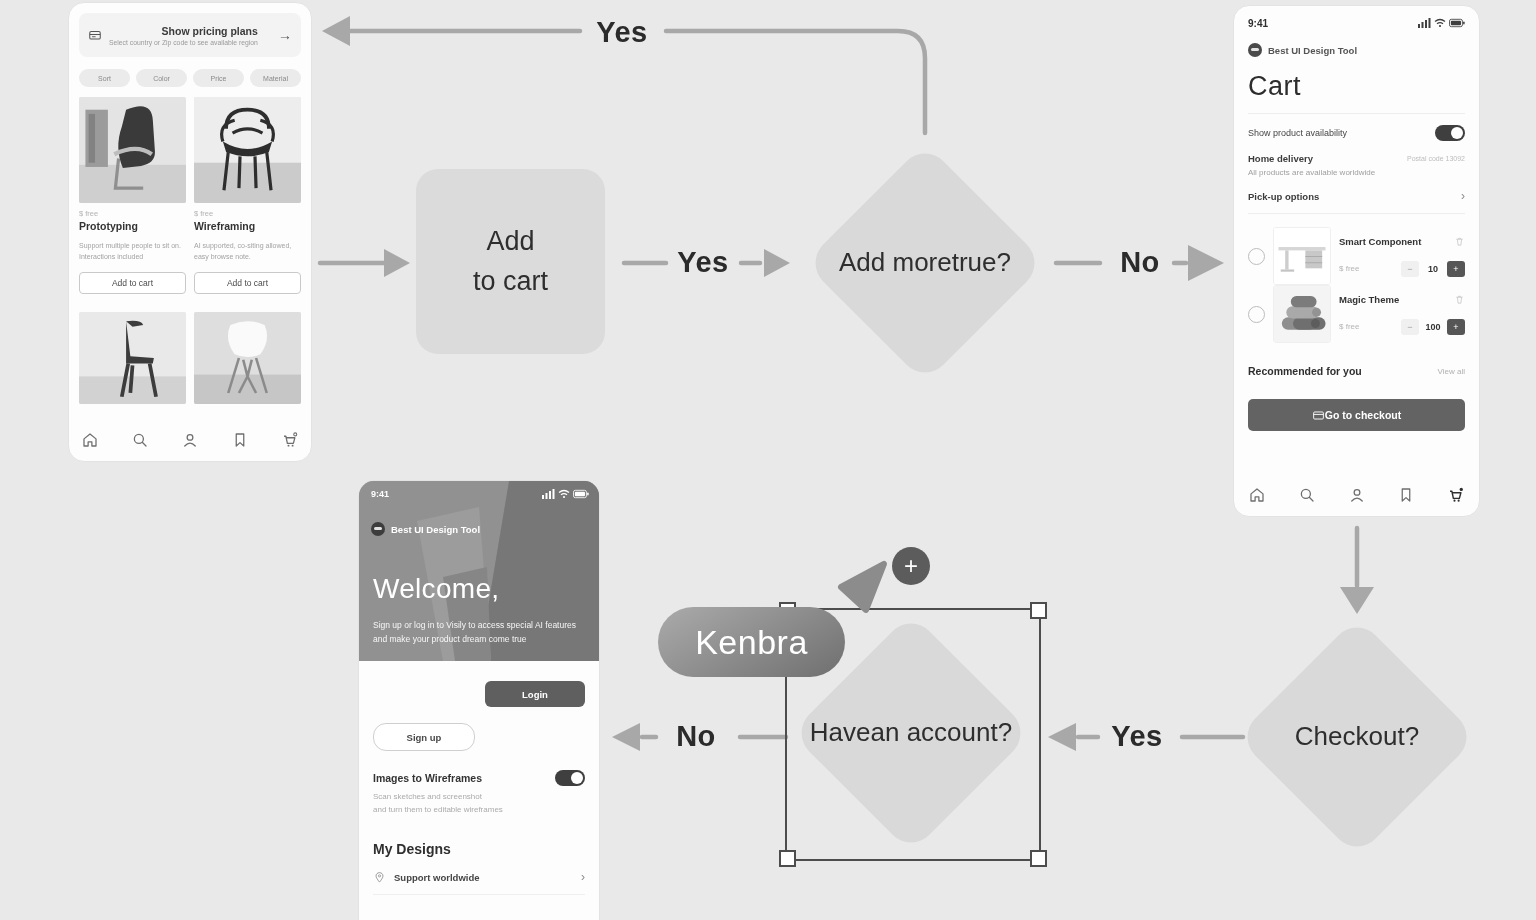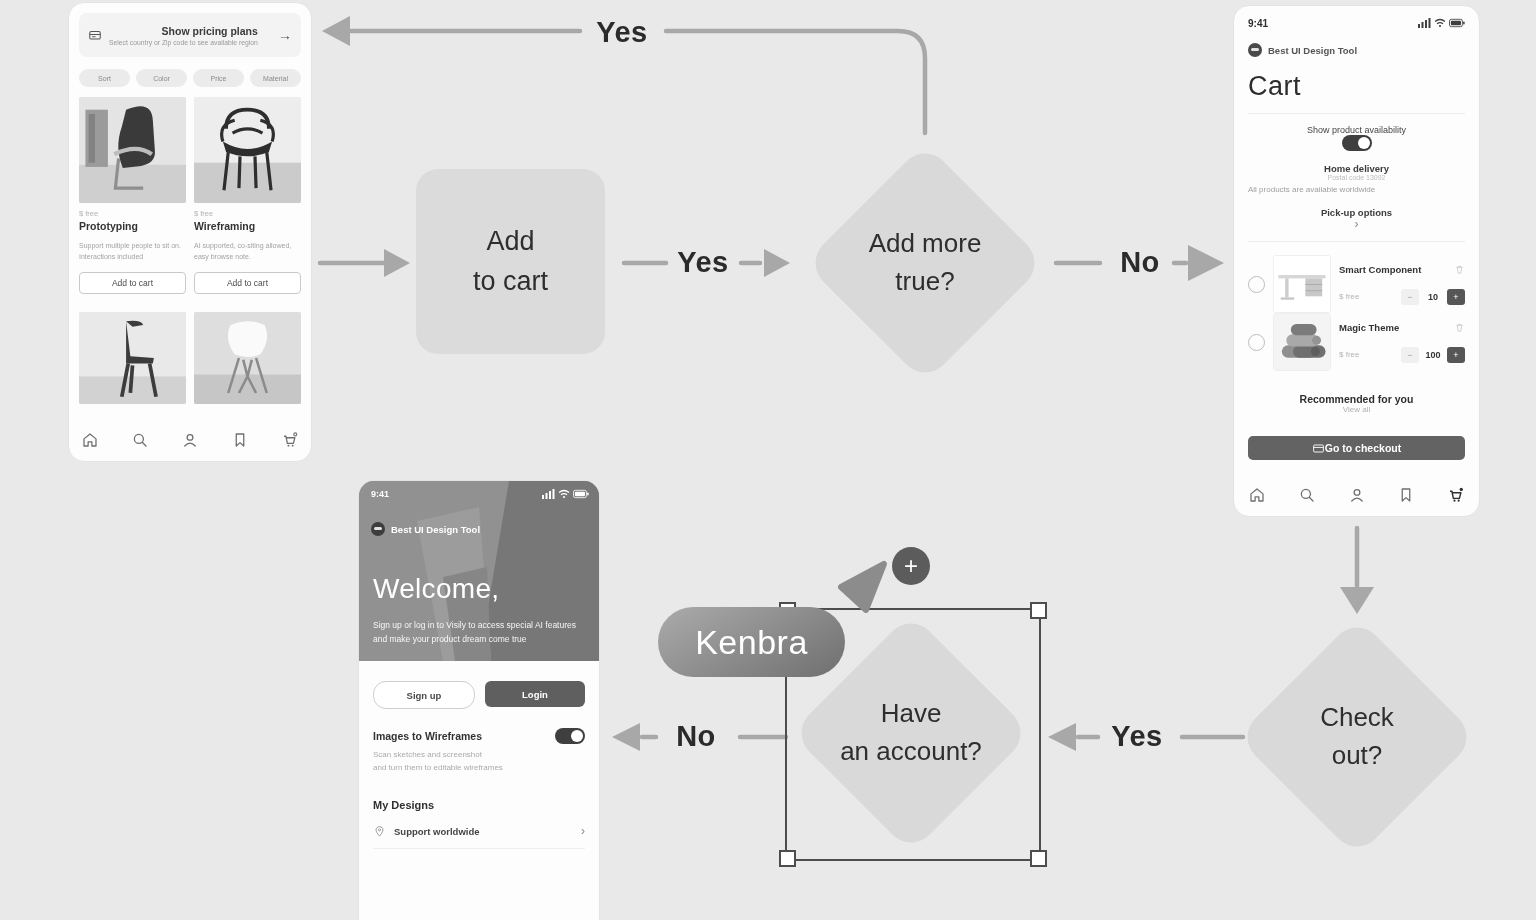--- a/index.html
+++ b/index.html
@@ -21,21 +21,21 @@
     display:flex;align-items:center;justify-content:center;text-align:center;
     color:#2e2e2e;font-size:27px;font-weight:500;line-height:1.45;
   }
   .diamond{position:absolute;width:170px;height:170px;z-index:1;}
   .diamond .shape{
     position:absolute;left:0;top:0;width:170px;height:170px;
     background:#d9d9d9;border-radius:26px;transform:rotate(45deg);
   }
   .diamond .dtext{
     position:absolute;left:-60px;right:-60px;top:0;bottom:0;z-index:2;
-    display:flex;flex-direction:column;align-items:center;justify-content:center;
+    display:flex;flex-direction:row;align-items:center;justify-content:center;
     text-align:center;color:#2e2e2e;font-size:26px;font-weight:500;line-height:1.45;
   }
 
   
   .selection{position:absolute;left:785px;top:608px;width:252px;height:249px;
     border:2px solid #4d4d4d;z-index:4;}
   .handle{position:absolute;width:13px;height:13px;background:#fff;border:2.5px solid #4d4d4d;}
   .handle.tl{left:-8px;top:-8px;} .handle.tr{right:-8px;top:-8px;}
   .handle.bl{left:-8px;bottom:-8px;} .handle.br{right:-8px;bottom:-8px;}
 
@@ -85,21 +85,21 @@
   .cart-inner{padding:10px 14px 0 14px;position:relative;height:100%;box-sizing:border-box;}
   .statusbar{display:flex;align-items:center;justify-content:space-between;height:14px;}
   .status-time{font-size:10px;font-weight:700;color:#2f2f2f;}
   .status-icons{display:flex;align-items:center;gap:3px;}
   .brand-row{display:flex;align-items:center;gap:6px;margin-top:13px;}
   .brand-logo{width:14px;height:14px;border-radius:50%;background:#4a4a4a;position:relative;flex:0 0 auto;}
   .brand-logo:after{content:"";position:absolute;left:3px;top:5px;width:8px;height:3px;border-radius:2px;background:#fff;opacity:.85;}
   .brand-name{font-size:9.5px;font-weight:600;color:#555;}
   .cart-title{font-size:27px;font-weight:500;color:#2d2d2d;margin-top:14px;letter-spacing:.5px;}
   .divider{height:1px;background:#ededed;margin-top:11px;}
-  .row{display:flex;align-items:center;justify-content:space-between;flex-direction:column;}
+  .row{display:flex;align-items:center;justify-content:space-between;}
   .avail-row{margin-top:11px;}
   .avail-label{font-size:9px;color:#454545;}
   .toggle{width:30px;height:16px;border-radius:8px;background:#3f3f3f;position:relative;flex:0 0 auto;}
   .toggle .knob{position:absolute;right:2px;top:2px;width:12px;height:12px;border-radius:50%;background:#fff;}
   .deliv-row{margin-top:12px;}
   .deliv-title{font-size:9.5px;color:#3c3c3c;font-weight:600;}
   .deliv-meta{font-size:7px;color:#bdbdbd;}
   .deliv-sub{font-size:8px;color:#9e9e9e;margin-top:4px;}
   .pickup-row{margin-top:13px;}
   .pickup-label{font-size:9.5px;color:#3c3c3c;font-weight:600;}
@@ -114,41 +114,41 @@
   .cname{font-size:9.5px;font-weight:600;color:#333;}
   .cprice-row{display:flex;align-items:center;margin-top:14px;}
   .cprice{font-size:8px;color:#b5b5b5;}
   .stepper{margin-left:auto;display:flex;align-items:center;gap:4px;}
   .step-minus{width:18px;height:16px;background:#f0f0f0;border-radius:3px;color:#9a9a9a;font-size:9px;display:flex;align-items:center;justify-content:center;}
   .step-qty{min-width:20px;text-align:center;font-size:9px;color:#333;font-weight:600;}
   .step-plus{width:18px;height:16px;background:#565656;border-radius:3px;color:#fff;font-size:9px;display:flex;align-items:center;justify-content:center;}
   .rec-row{margin-top:22px;}
   .rec-title{font-size:10.5px;font-weight:700;color:#2f2f2f;}
   .view-all{font-size:8px;color:#b0b0b0;}
-  .checkout-btn{margin-top:22px;height:24px;background:#636363;border-radius:5px;display:flex;align-items:center;justify-content:center;color:#fff;font-size:10.5px;font-weight:600;}
+  .checkout-btn{margin-top:22px;height:32px;background:#636363;border-radius:5px;display:flex;align-items:center;justify-content:center;color:#fff;font-size:10.5px;font-weight:600;}
   .nav-cart{left:14px;right:14px;}
 
   
   .hero{position:relative;height:180px;background:linear-gradient(115deg,#a3a3a3 0%,#b0b0b0 30%,#8d8d8d 55%,#757575 100%);}
   .hero svg.scene{position:absolute;inset:0;width:100%;height:100%;}
   .hero-status{position:absolute;left:12px;right:10px;top:8px;display:flex;align-items:center;justify-content:space-between;}
   .hero-time{font-size:9px;font-weight:700;color:#fff;}
   .hero-brand{position:absolute;left:12px;top:28px;display:flex;align-items:center;gap:6px;}
   .hero-brand .brand-logo{background:#3d3d3d;}
   .hero-brand .brand-name{color:#fff;}
   .welcome-title{position:absolute;left:14px;top:92px;color:#fff;font-size:28px;font-weight:500;letter-spacing:.3px;}
   .welcome-sub{position:absolute;left:14px;right:12px;top:138px;color:rgba(255,255,255,.93);font-size:8.5px;line-height:1.6;}
   .welcome-body{padding:0 14px;}
   .auth-row{display:flex;gap:10px;margin-top:20px;}
-  .btn-signup{flex:1;height:26px;border:1px solid #cfcfcf;border-radius:13px;background:#fff;display:flex;align-items:center;justify-content:center;font-size:9.5px;color:#4a4a4a;font-weight:600;}
+  .btn-signup{flex:1;height:26px;border:1px solid #cfcfcf;border-radius:13px;background:#fff;display:flex;align-items:center;justify-content:center;font-size:9.5px;color:#4a4a4a;font-weight:600;margin-top:42px;}
   .btn-login{flex:1;height:26px;border-radius:6px;background:#5f5f5f;display:flex;align-items:center;justify-content:center;font-size:9.5px;color:#fff;font-weight:600;}
   .feature-row{display:flex;align-items:center;justify-content:space-between;margin-top:19px;}
   .feature-title{font-size:10.5px;font-weight:700;color:#333;}
   .feature-desc{font-size:8px;color:#ababab;line-height:1.6;margin-top:5px;}
-  .mydesigns{font-size:11px;font-weight:700;color:#2f2f2f;margin-top:24px;}
+  .mydesigns{font-size:14px;font-weight:700;color:#2f2f2f;margin-top:24px;}
   .support-row{display:flex;align-items:center;gap:8px;margin-top:14px;padding-bottom:10px;border-bottom:1px solid #efefef;}
   .support-label{font-size:9.5px;font-weight:600;color:#454545;}
   .support-row .chev{margin-left:auto;}
 </style>
 </head>
 <body>
 
 <div class="canvas">
 
   <svg class="connectors" width="1536" height="920" viewBox="0 0 1536 920">

